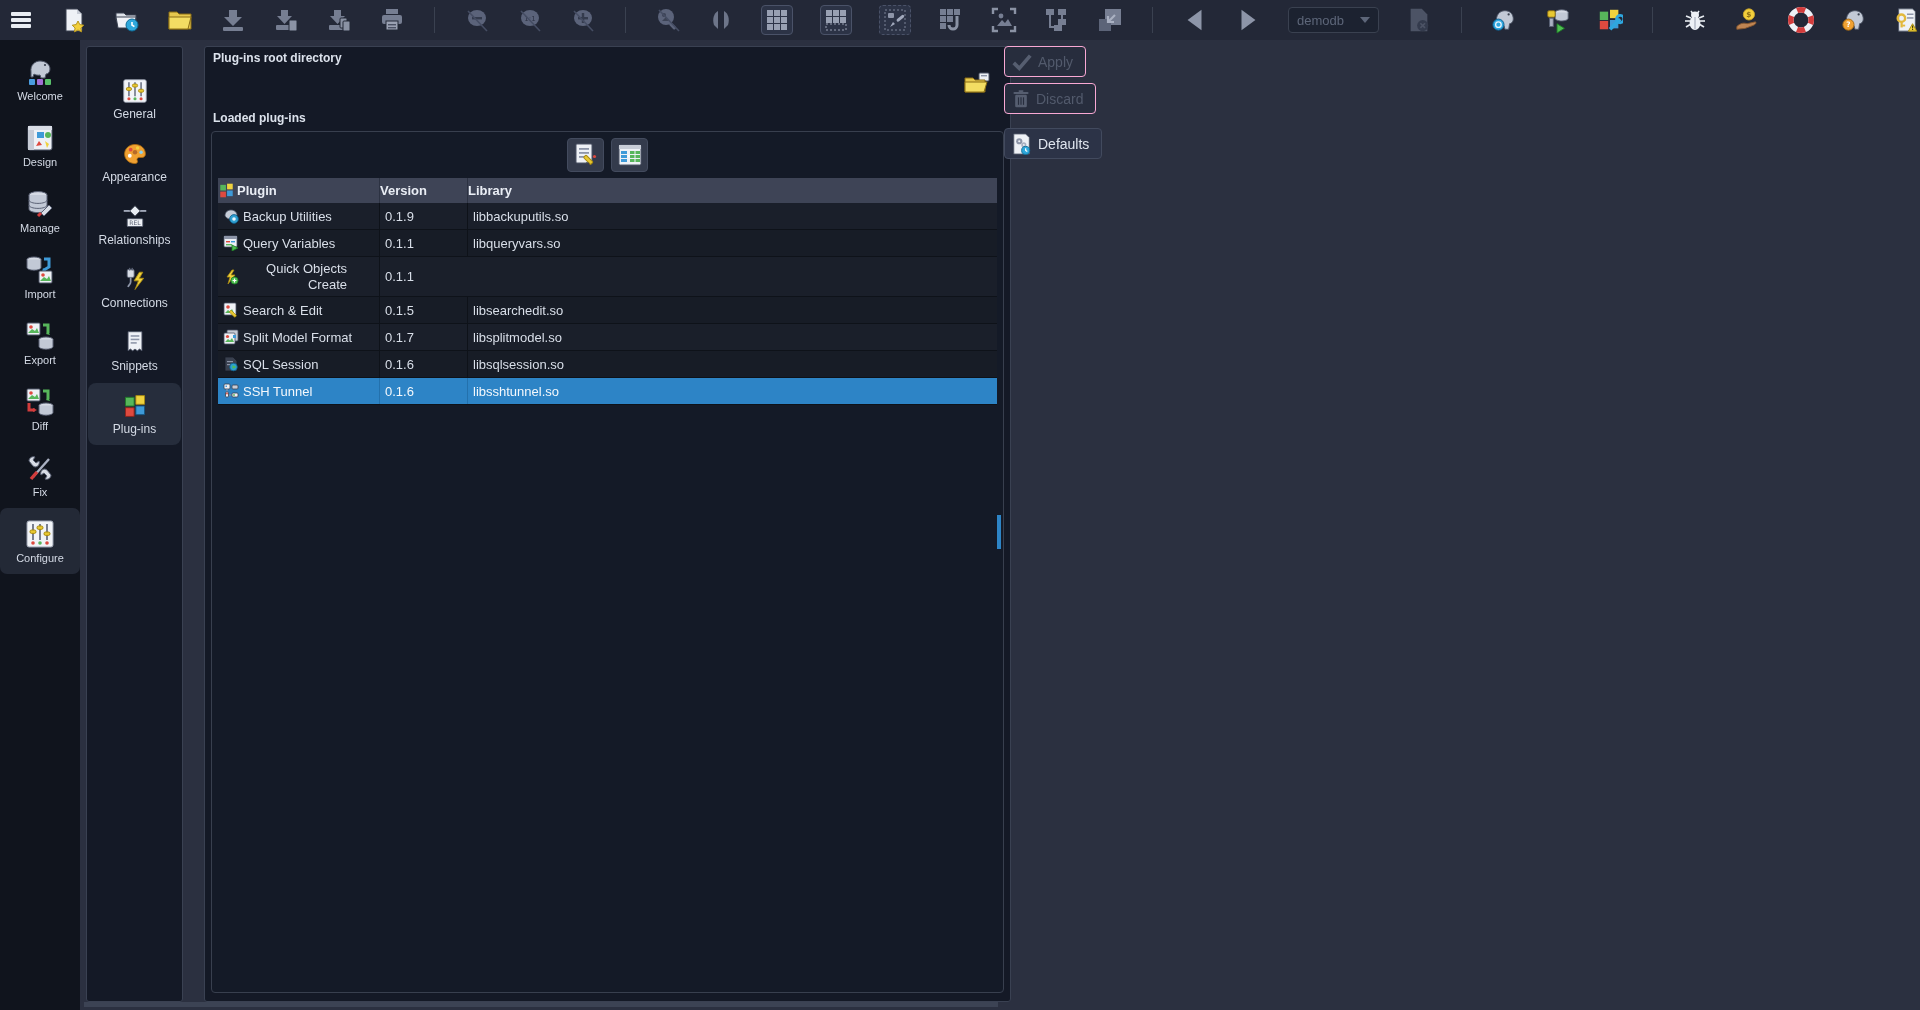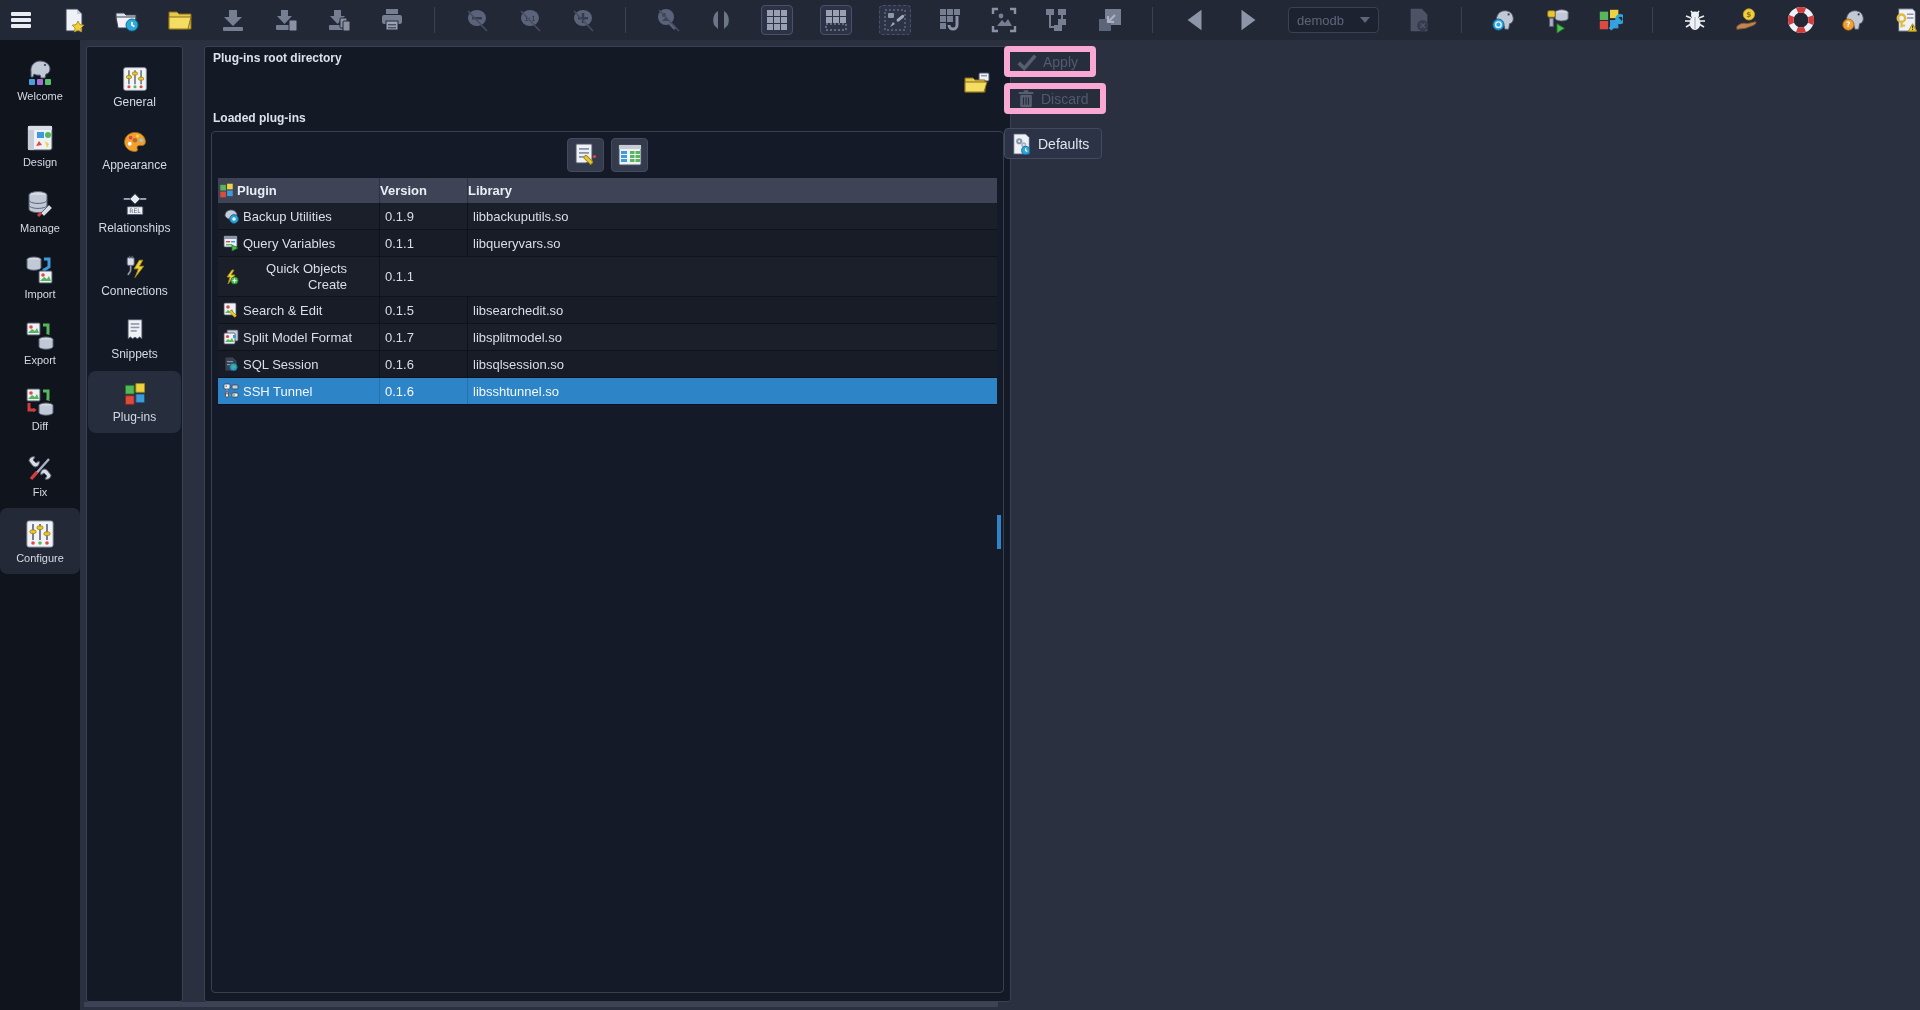--- a/index.html
+++ b/index.html
@@ -38,21 +38,21 @@
   .sbitem {
     height:66px; display:flex; flex-direction:column; align-items:center; justify-content:center; gap:3px;
     color:#d4dae5; font-size:11px;
   }
   .sbitem.active { background:#232936; border-radius:7px; }
 
   
   .panel {
     position:absolute; background:#141926; border:1px solid #3a4152; border-radius:3px;
   }
-  .config-panel { left:86px; top:46px; width:97px; height:956px; padding-top:8px; }
+  .config-panel { left:86px; top:46px; width:97px; height:956px; padding-top:20px; }
   .cfgitem {
     height:62px; display:flex; flex-direction:column; align-items:center; justify-content:center; gap:3px;
     color:#d4dae5; font-size:12px; margin:1px 1px;
   }
   .cfgitem.active { background:#262d3c; border-radius:8px; }
 
   .main-panel { left:188px; top:46px; width:807px; height:956px;margin-left:16px; }
   .seclabel { position:absolute; left:8px; font-size:12px; font-weight:bold; color:#dce2ec; }
   .dirinput {
     position:absolute; left:8px; top:22px; width:740px; height:30px;
@@ -94,21 +94,21 @@
   .trow.selected, .trow.selected:nth-child(odd) { background:#2d84c6; color:#f4f8fc; }
   .trow.selected > div { border-right-color:#2371ad; }
   .wraptight { display:inline-block; max-width:104px; line-height:1.2; }
 
   
   .actions { position:absolute; left:1004px; top:46px; display:flex; flex-direction:column; align-items:flex-start; gap:6px; }
   .action {
     height:31px; border-radius:4px; display:flex; align-items:center; gap:5px; padding:0 12px 0 6px;
     font-size:14px; font-family:"Liberation Sans","DejaVu Sans",sans-serif;
   }
-  .action.disabled { background:#272d3d; border:6px solid #f9a8d4; color:#525a6c; }
+  .action.disabled { background:#272d3d; border:1px solid #f9a8d4; color:#525a6c; }
   .action.enabled { background:#2c3347; border:1px solid #424a5e; color:#dfe5ee; margin-top:8px; }
 
   .splitter-mark { position:absolute; left:997px; top:515px; width:4px; height:34px; background:#2d84c6; }
   .bottom-strip { position:absolute; left:84px; top:1002px; width:914px; height:5px; background:#3c4354; }
 </style>
 </head>
 <body>
 
 <div class="toolbar">
   <div class="tbtn">

